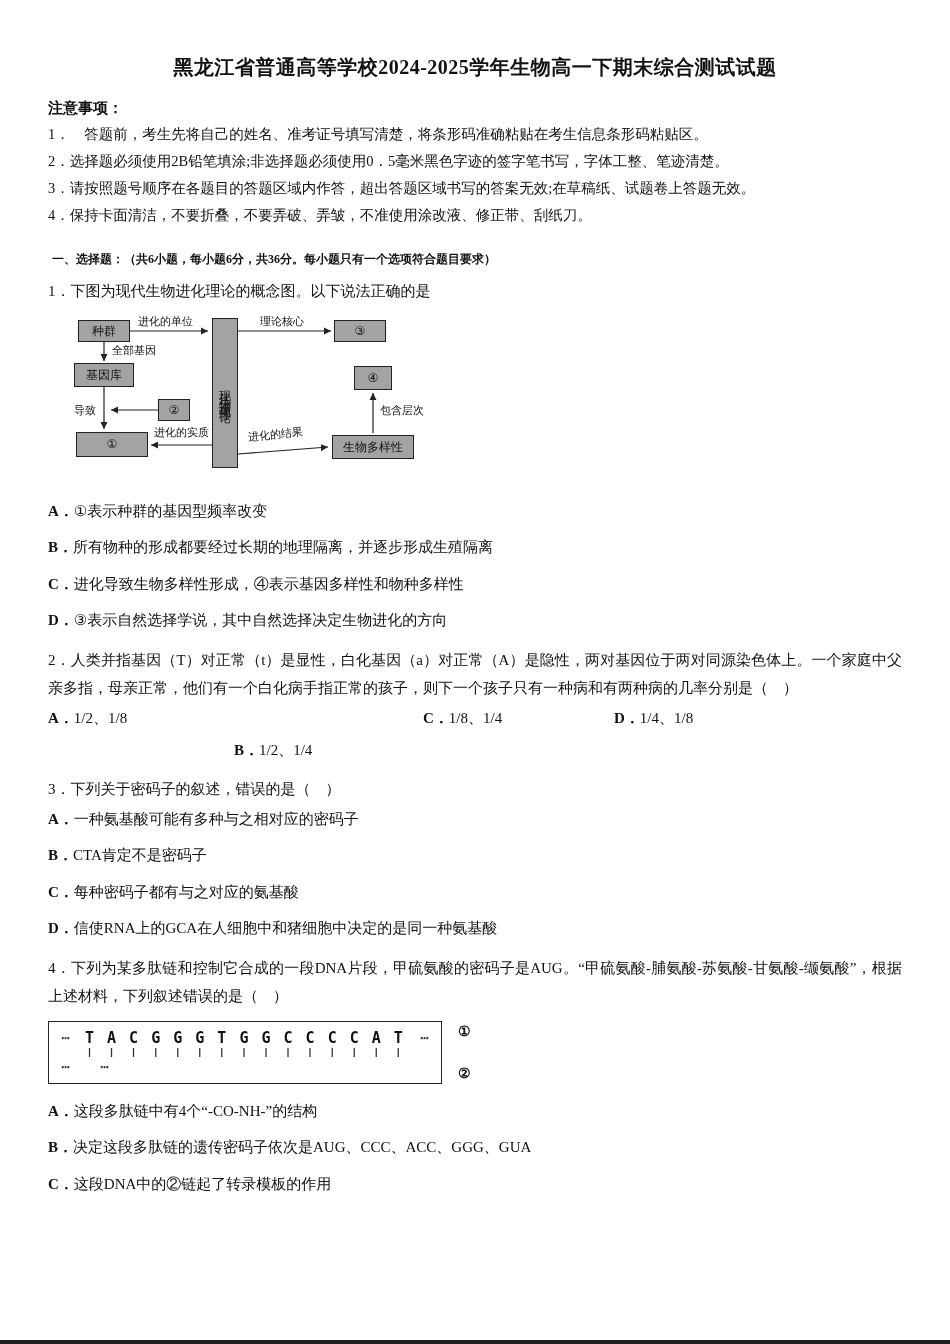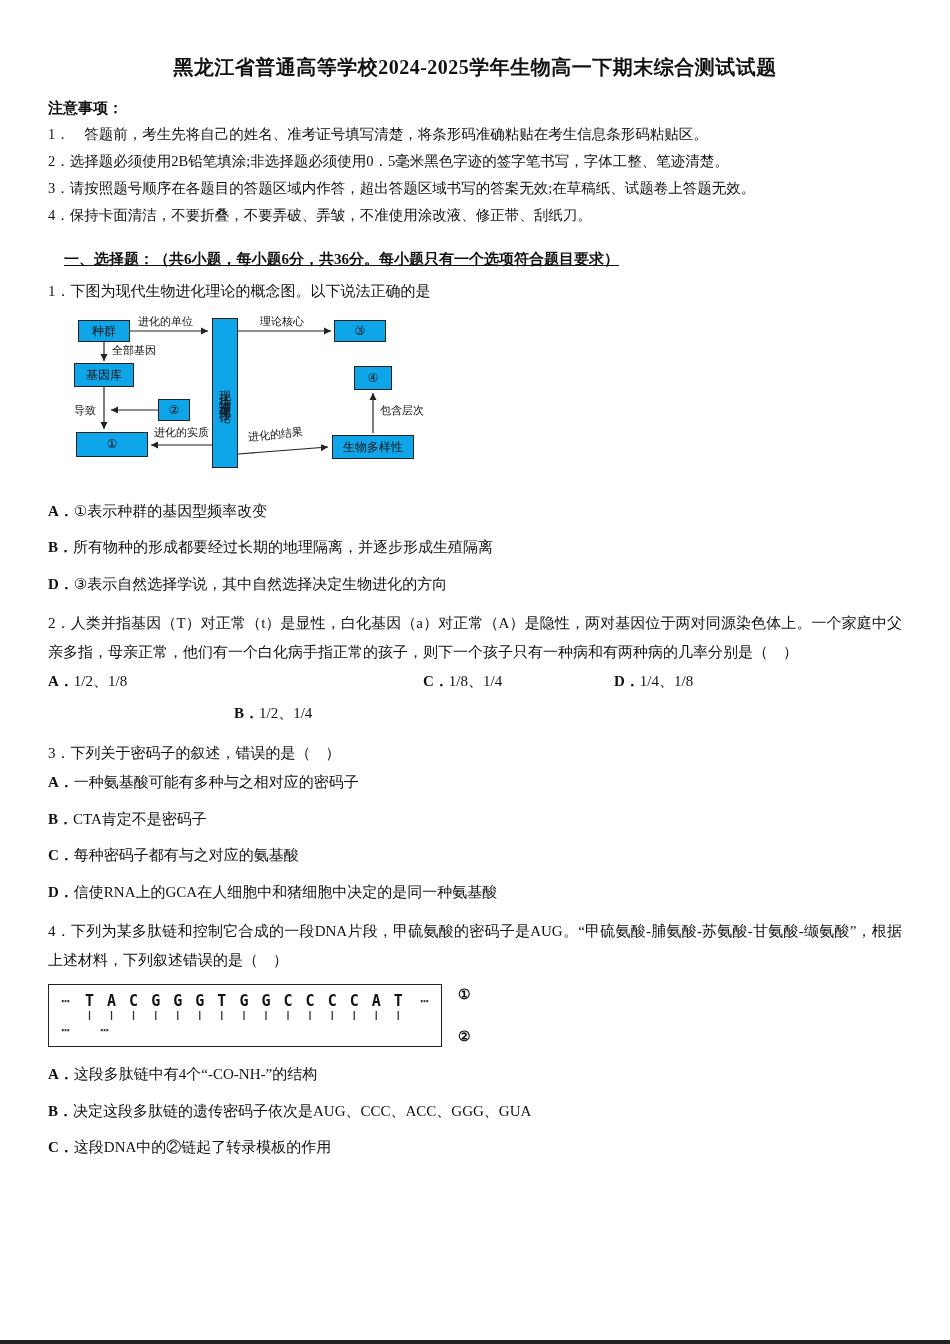--- a/index.html
+++ b/index.html
@@ -16,36 +16,36 @@
   }
   .title{
     text-align:center;
     font-size:20px;
     font-weight:bold;
     margin:0 0 14px 0;
     letter-spacing:.5px;
   }
   .notice-header{font-size:15px;font-weight:bold;line-height:26px;margin:0;}
   .notice-line{font-size:14.5px;line-height:27px;margin:0;text-align:justify;}
-  .sec-header{font-size:15px;font-weight:bold;line-height:28px;margin:16px 0 4px 16px;text-decoration:underline;}
+  .sec-header{font-size:12px;font-weight:bold;line-height:28px;margin:16px 0 4px 4px;}
   .stem{font-size:15px;line-height:1.9;margin:4px 0 4px 0;text-align:justify;}
   .opt{font-size:15px;line-height:1.5;margin:0 0 14px 0;}
   .opt b{font-weight:bold;}
   .opt-row{display:flex;margin:2px 0 14px 0;gap:23px;}
   .opt-row .opt{margin:0;}
   .opt-row .opt:nth-child(1){width:163px;}
   .opt-row .opt:nth-child(2){width:166px;margin-top:32px;}
   .opt-row .opt:nth-child(3){width:168px;}
 
   
   .diagram{position:relative;width:460px;height:170px;margin:8px 0 16px 14px;}
   .diagram svg{position:absolute;left:0;top:0;z-index:0;}
   .dbox{
     position:absolute;z-index:1;
-    border:1px solid #222;background:#0ea5e9;
+    border:1px solid #222;background:#a3a3a3;
     display:flex;align-items:center;justify-content:center;
     font-size:12px;line-height:1;box-sizing:border-box;
     font-family:"Liberation Sans","DejaVu Sans",sans-serif;
     text-align:center;
   }
   .dbox-v{
     writing-mode:vertical-rl;text-orientation:upright;
     letter-spacing:3px;font-size:12px;
   }
   .dlabel{
@@ -132,20 +132,21 @@
       <span class="dlabel" style="left:50px;top:30px;">全部基因</span>
       <span class="dlabel" style="left:12px;top:90px;">导致</span>
       <span class="dlabel" style="left:318px;top:90px;">包含层次</span>
       <span class="dlabel" style="left:92px;top:112px;">进化的实质</span>
       <span class="dlabel" style="left:186px;top:114px;transform:rotate(-6deg);">进化的结果</span>
     </div>
 
     <div>
       <p class="opt"><b>A．</b><span>①表示种群的基因型频率改变</span></p>
       <p class="opt"><b>B．</b><span>所有物种的形成都要经过长期的地理隔离，并逐步形成生殖隔离</span></p>
+      <p class="opt"><b>C．</b><span>进化导致生物多样性形成，④表示基因多样性和物种多样性</span></p>
       <p class="opt"><b>D．</b><span>③表示自然选择学说，其中自然选择决定生物进化的方向</span></p>
     </div>
   </section>
 
   <section>
     <p class="stem">2．人类并指基因（T）对正常（t）是显性，白化基因（a）对正常（A）是隐性，两对基因位于两对同源染色体上。一个家庭中父亲多指，母亲正常，他们有一个白化病手指正常的孩子，则下一个孩子只有一种病和有两种病的几率分别是（　）</p>
     <div class="opt-row">
       <p class="opt"><b>A．</b><span>1/2、1/8</span></p>
       <p class="opt"><b>B．</b><span>1/2、1/4</span></p>
       <p class="opt"><b>C．</b><span>1/8、1/4</span></p>

